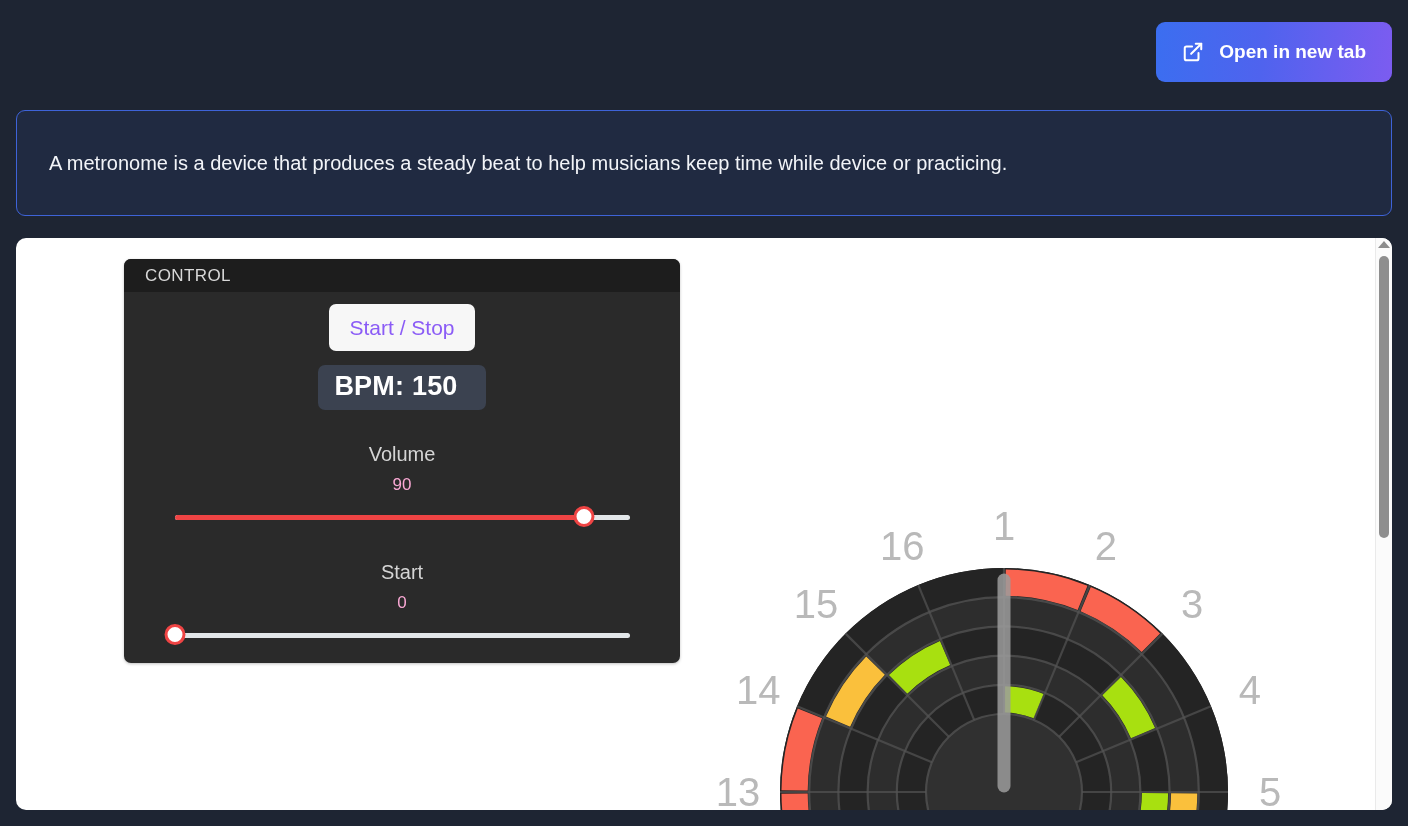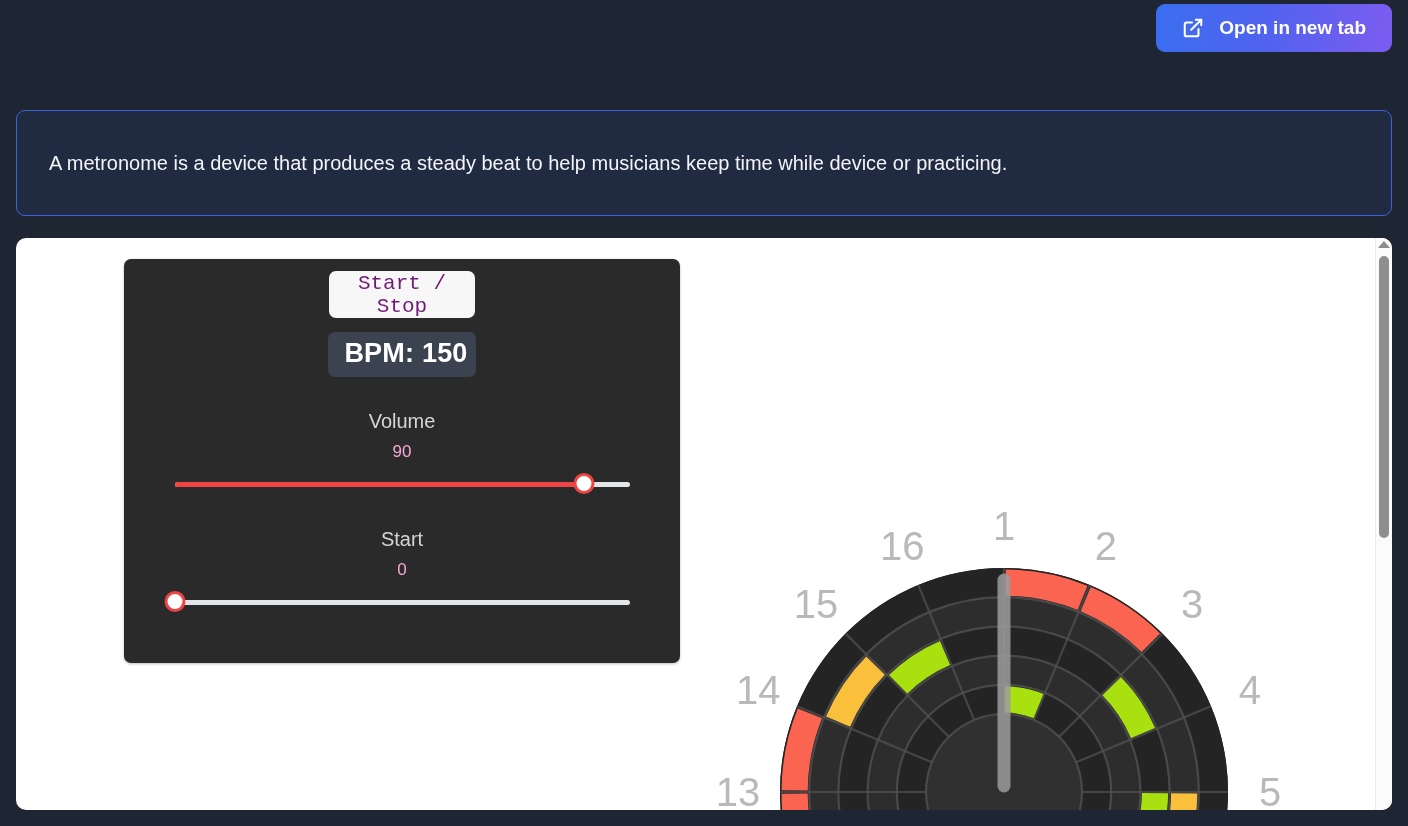--- a/index.html
+++ b/index.html
@@ -26,22 +26,22 @@
   .wave-icon i:nth-child(1) { height: 7px;  opacity:.95; }
   .wave-icon i:nth-child(2) { height: 17px; }
   .wave-icon i:nth-child(3) { height: 27px; }
   .wave-icon i:nth-child(4) { height: 12px; }
   .wave-icon i:nth-child(5) { height: 22px; }
   .wave-icon i:nth-child(6) { height: 6px;  opacity:.95; }
   .app-title {
     color: #ffffff; font-size: 33px; font-weight: bold; letter-spacing: -0.3px;
   }
   .open-btn {
-    position: absolute; right: 16px; top: 4px;
-    height: 48px; padding: 0 26px;
+    position: absolute; right: 16px; top: 22px;
+    height: 60px; padding: 0 26px;
     display: flex; align-items: center; gap: 15px;
     background: linear-gradient(95deg, #3b6ef0 0%, #4f63ee 45%, #7c5cf0 100%);
     border: none; border-radius: 9px; cursor: pointer;
     color: #ffffff; font-size: 19px; font-weight: bold;
     font-family: "Liberation Sans", sans-serif;
   }
   .open-btn svg { display: block; }
 
   
   .desc-box {
@@ -79,29 +79,29 @@
     height: 33px; background: #1d1d1d;
     display: flex; align-items: center; padding-left: 21px;
   }
   .panel-title { color: #d8d8d8; font-size: 17px; letter-spacing: .4px; }
   .panel-body {
     padding-top: 12px;
     display: flex; flex-direction: column; align-items: center;
   }
   .startstop {
     width: 146px; height: 47px;
-    background: #f7f7f7; color: #701a75; border: none; border-radius: 7px;
-    font-size: 21px; font-family: Liberation Mono, monospace;
+    background: #f7f7f7; color: #8b5cf6; border: none; border-radius: 7px;
+    font-size: 21px; font-family: Liberation Sans, sans-serif;
     cursor: pointer;
   }
   .bpm-pill {
     margin-top: 14px;
     background: #3b4250; color: #ffffff;
     border-radius: 7px;
-    padding: 6px 8px 8px 16px;
+    padding: 6px 28px 8px 16px;
     font-size: 27px; font-weight: bold; letter-spacing: .2px;
   }
   .slider-label { color: #d5d5d5; font-size: 20px; margin-top: 33px; }
   .slider-value { color: #f9a8d4; font-size: 17px; margin-top: 9px; }
   .slider-wrap {
     margin-top: 11px; position: relative;
     width: 455px; height: 22px;
   }
   .slider-track {
     position: absolute; left: 0; top: 9px;
@@ -162,20 +162,23 @@
 </div>
 
 <div class="desc-box">
   <p class="desc-text">A metronome is a device that produces a steady beat to help musicians keep time while device or practicing.</p>
 </div>
 
 <div class="card">
   <div class="card-inner">
 
     <div class="control-panel">
+      <div class="panel-head">
+        <span class="panel-title">CONTROL</span>
+      </div>
       <div class="panel-body">
         <button class="startstop">Start / Stop</button>
         <div class="bpm-pill">BPM: 150</div>
 
         <div class="slider-label">Volume</div>
         <div class="slider-value">90</div>
         <div class="slider-wrap">
           <div class="slider-track"></div>
           <div class="slider-fill" id="vol-fill" style="width: 409.5px;"></div>
           <div class="slider-thumb" id="vol-thumb" style="left: 409.5px;"></div>

